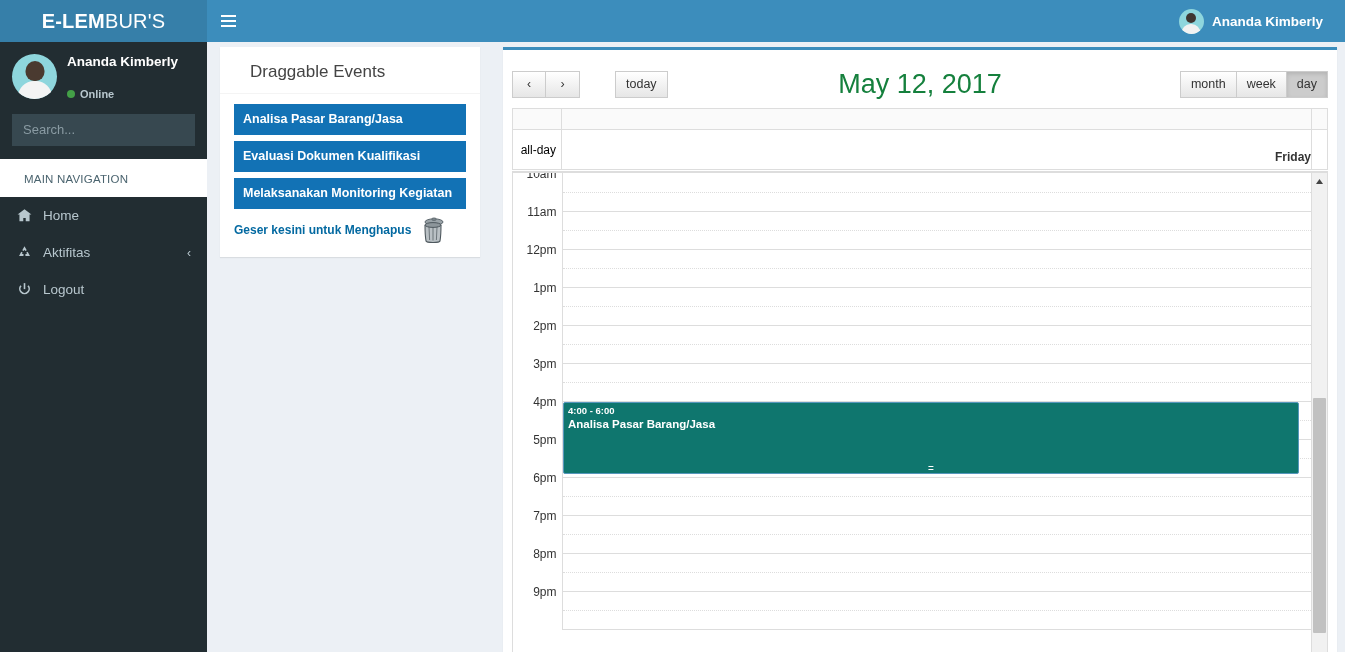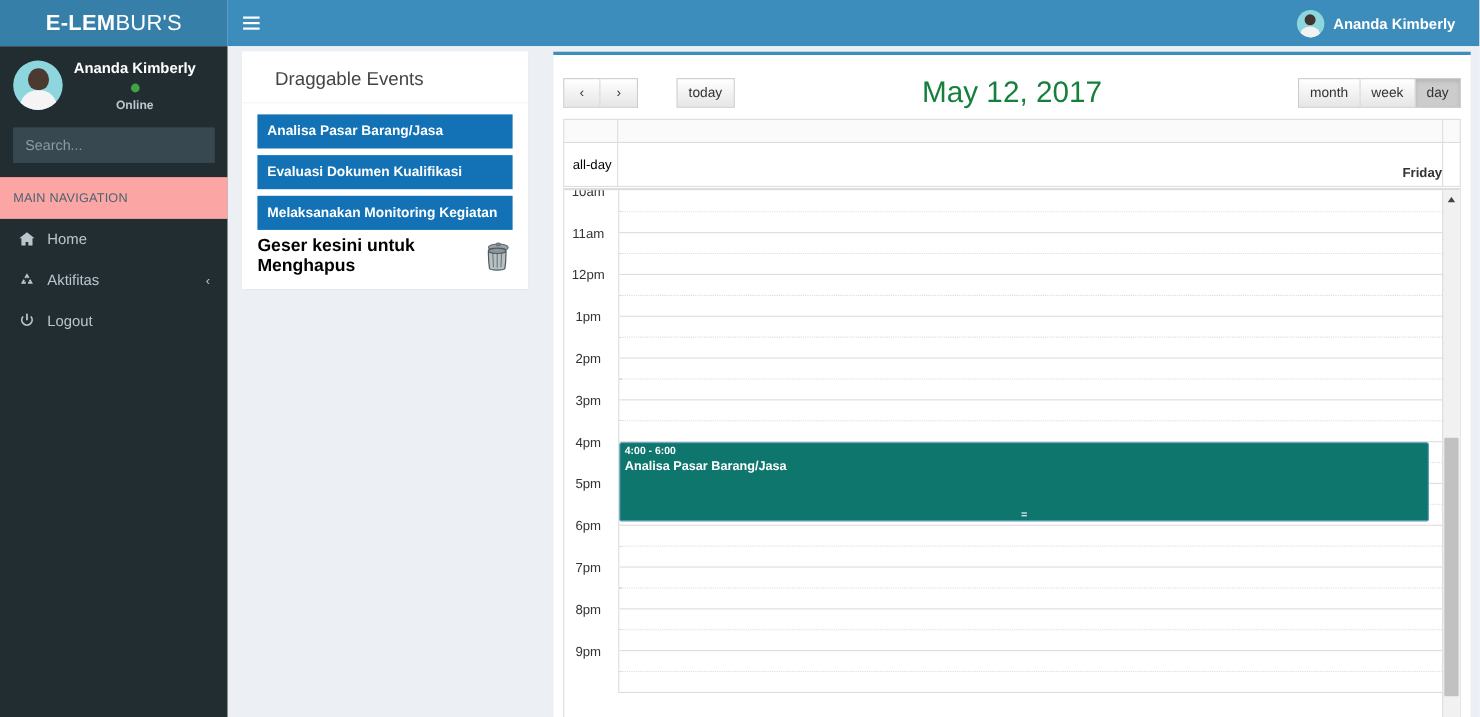--- a/index.html
+++ b/index.html
@@ -61,42 +61,42 @@
   .user-avatar .head {
     position: absolute; left: 50%; top: 7px; transform: translateX(-50%);
     width: 19px; height: 20px; border-radius: 50% 50% 45% 45%; background: #4a3a30;
   }
   .user-avatar .body {
     position: absolute; left: 50%; bottom: -2px; transform: translateX(-50%);
     width: 34px; height: 20px; border-radius: 16px 16px 0 0; background: #f4f4f4;
   }
   .user-info { line-height: 1.3; }
   .user-name { color: #fff; font-size: 13.5px; font-weight: 700; }
-  .user-status { color: #b8c7ce; font-size: 11px; font-weight: 700; display: flex; align-items: center; gap: 5px; margin-top: 5px; flex-direction: column;}
+  .user-status { color: #b8c7ce; font-size: 11px; font-weight: 700; display: flex; align-items: center; gap: 5px; margin-top: 16px;}
   .dot-online { width: 8px; height: 8px; border-radius: 50%; background: #43a047; display: inline-block; }
 
   .search-wrap { padding: 0 12px; margin-top: 2px; }
   .search-box {
     display: flex; align-items: center; background: #374850;
     border: 1px solid #374850; height: 32px;
   }
   .search-box input {
     flex: 1; background: transparent; border: none; outline: none;
     color: #ccc; font-size: 13px; padding: 0 10px;
     font-family: "Liberation Sans", sans-serif;
   }
   .search-box input::placeholder { color: #8a9ba3; }
   .search-btn {
     width: 32px; height: 30px; background: transparent; border: none;
     color: #b8c7ce; cursor: pointer; display:flex; align-items:center; justify-content:center;
   }
 
   .nav-header {
-    color: #4b646f; font-size: 11.5px; padding: 14px 12px 12px;
-    background: #fca5a5; letter-spacing: .2px; margin-top: 13px;
+    color: #4b646f; font-size: 11.5px; padding: 14px 24px 12px;
+    background: #ffffff; letter-spacing: .2px; margin-top: 13px;
   }
   .nav-list { list-style: none; }
   .nav-item {
     display: flex; align-items: flex-end; gap: 11px;
     padding: 11px 16px; color: #b8c7ce; font-size: 13.5px; cursor: pointer;
     position: relative;
   }
   .nav-item .ni { width: 16px; display:flex; align-items:center; justify-content:center; }
   .nav-item .chev-right { margin-left: auto; font-size: 12px; color: #b8c7ce; }
 
@@ -110,21 +110,21 @@
   .box-header { padding: 12px 30px 11px; border-bottom: 1px solid #f4f4f4; }
   .box-title { font-size: 17px; color: #444; font-weight: 400; }
   .box-body { padding: 10px 14px 12px; }
   .drag-event {
     background: #1272b5; color: #fff; font-weight: 700; font-size: 12.5px;
     padding: 7px 9px; margin-bottom: 6px; cursor: move; line-height: 1.35;
   }
   .trash-row {
     display: flex; align-items: center; gap: 8px; margin-top: 5px;
   }
-  .trash-label { font-size: 16px; font-weight: 700; color: #000000; }
+  .trash-label { font-size: 12px; font-weight: 700; color: #0369a1; }
   .trash-icon { width: 28px; height: 30px; }
 
   
   .cal-box {
     position: absolute; left: 296px; top: 5px; right: 8px; bottom: -40px;
     background: #fff; border-top: 3px solid #3c8dbc; box-shadow: 0 1px 1px rgba(0,0,0,.08);
   }
   .cal-inner { padding: 10px 9px 0; position: relative; height: 100%; }
   .fc-toolbar {
     display: flex; align-items: center; height: 48px; position: relative;
@@ -169,21 +169,21 @@
   .ad-scroll { width: 16px; border-left: 1px solid #ddd; flex: none; }
 
   .slots-viewport {
     position: absolute; left: 0; right: 0; top: 63px; bottom: 0;
     border: 1px solid #ddd; border-top: 2px solid #ddd; display: flex; overflow: hidden;
   }
   .slots-area { flex: 1; position: relative; }
   .slot-table { width: 100%; border-collapse: collapse; table-layout: fixed; }
   .slot-table tr { height: 19px; }
   .slot-label-cell {
-    width: 49px; border-right: 1px solid #ddd; text-align: center;
+    width: 49px; border-right: 1px solid #ddd; text-align: right;
     padding-right: 5px; font-size: 12px; color: #333; vertical-align: top;
     position: relative; top: -6px;
   }
   .slot-cell { border-bottom: 1px solid #ddd; }
   .slot-cell.minor { border-bottom: 1px dotted #ddd; }
   .slot-label-cell.minor { border-right: 1px solid #ddd; }
 
   .event-layer { position: absolute; left: 50px; right: 12px; top: 0; bottom: 0; pointer-events: none; }
   .cal-event {
     position: absolute; background: #6ba7c8; border: 1px solid #5697bc;

